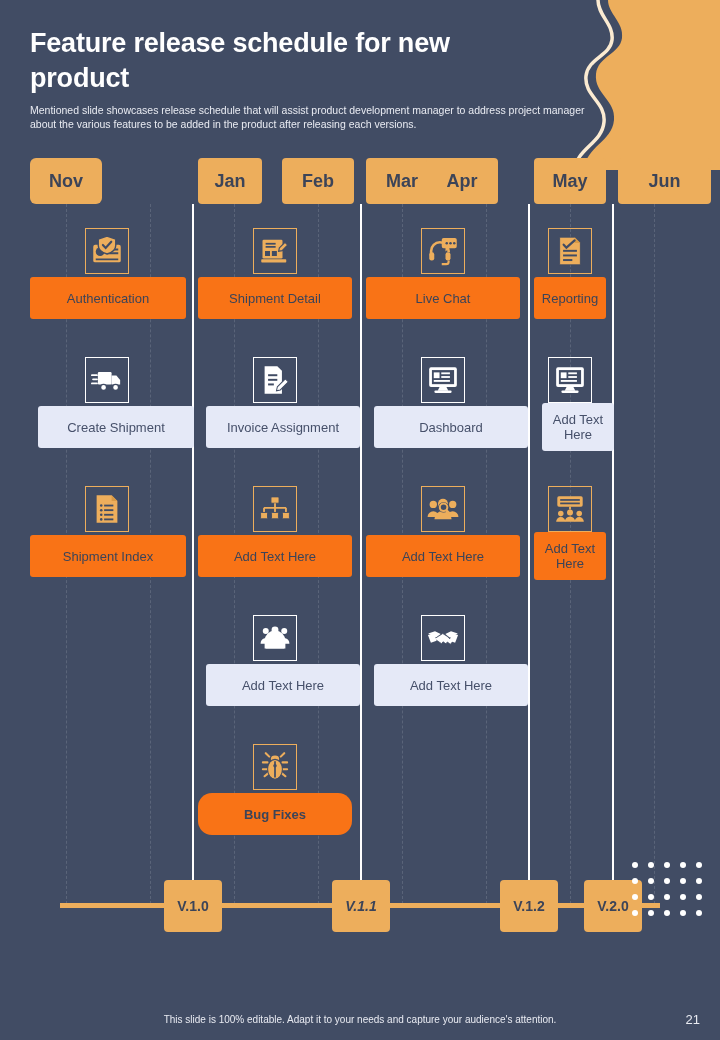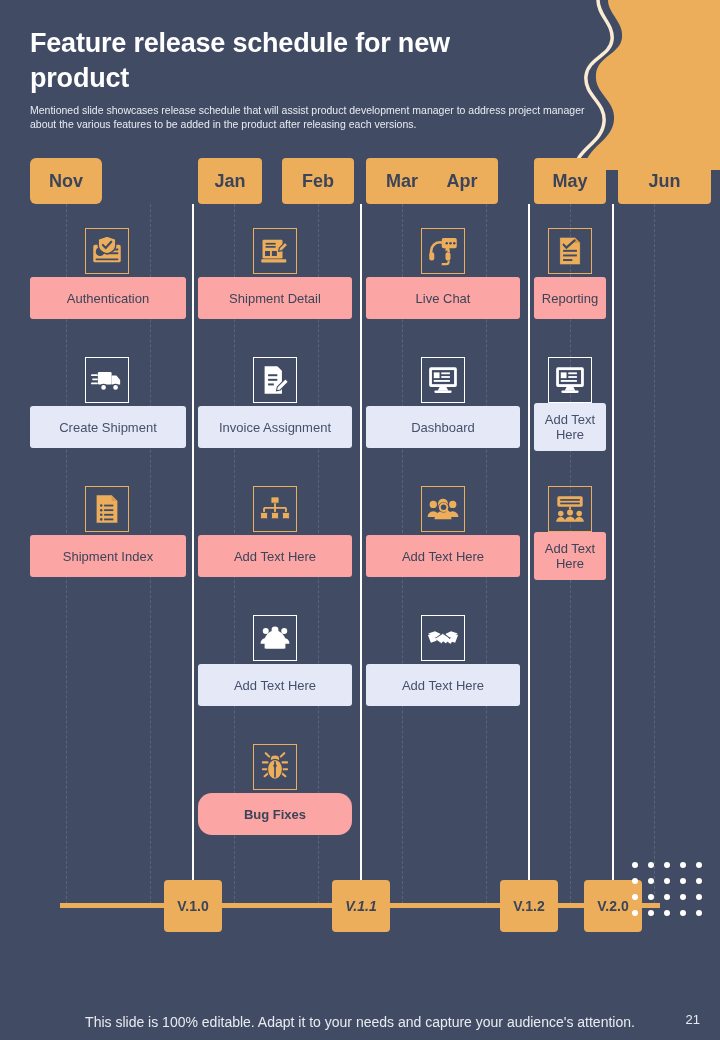--- a/index.html
+++ b/index.html
@@ -53,22 +53,22 @@
   }
   .iconbox.orange { border-color:#EDAE5C; }
   .iconbox svg { display:block; }
 
   .labelbox {
     position:absolute; height:42px; border-radius:3px;
     display:flex; align-items:center; justify-content:center;
     text-align:center; font-size:13px; line-height:15px;
     padding:0 6px;
   }
-  .labelbox.orange { background:#fca5a5; color:#3C4458; }
-  .labelbox.light  { background:#E5E9F7; color:#46506A; }
+  .labelbox.orange { background:#f97316; color:#3C4458; }
+  .labelbox.light  { background:#E5E9F7; color:#46506A;margin-left:8px; }
   .labelbox.tall   { height:48px; }
   .labelbox.bold   { font-weight:bold;border-radius:14px; }
 
   
   .timeline-bar {
     position:absolute; left:60px; top:903px; width:600px; height:5px;
     background:#EDAE5C;
   }
   .vmark {
     position:absolute; top:880px; width:58px; height:52px;
@@ -80,21 +80,21 @@
   
   .dots { position:absolute; right:14px; top:862px; width:74px; height:60px; }
   .dots i {
     position:absolute; width:6px; height:6px; border-radius:50%;
     background:#FFFFFF; display:block;
   }
 
   
   .footer {
     position:absolute; left:0; top:1014px; width:720px;
-    text-align:center; font-size:14px; color:#E9EBF2;
+    text-align:center; font-size:10px; color:#E9EBF2;
   }
   .pageno {
     position:absolute; right:20px; top:1012px;
     font-size:13px; color:#E9EBF2;
   }
 </style>
 </head>
 <body>
 
 <div class="slide">

